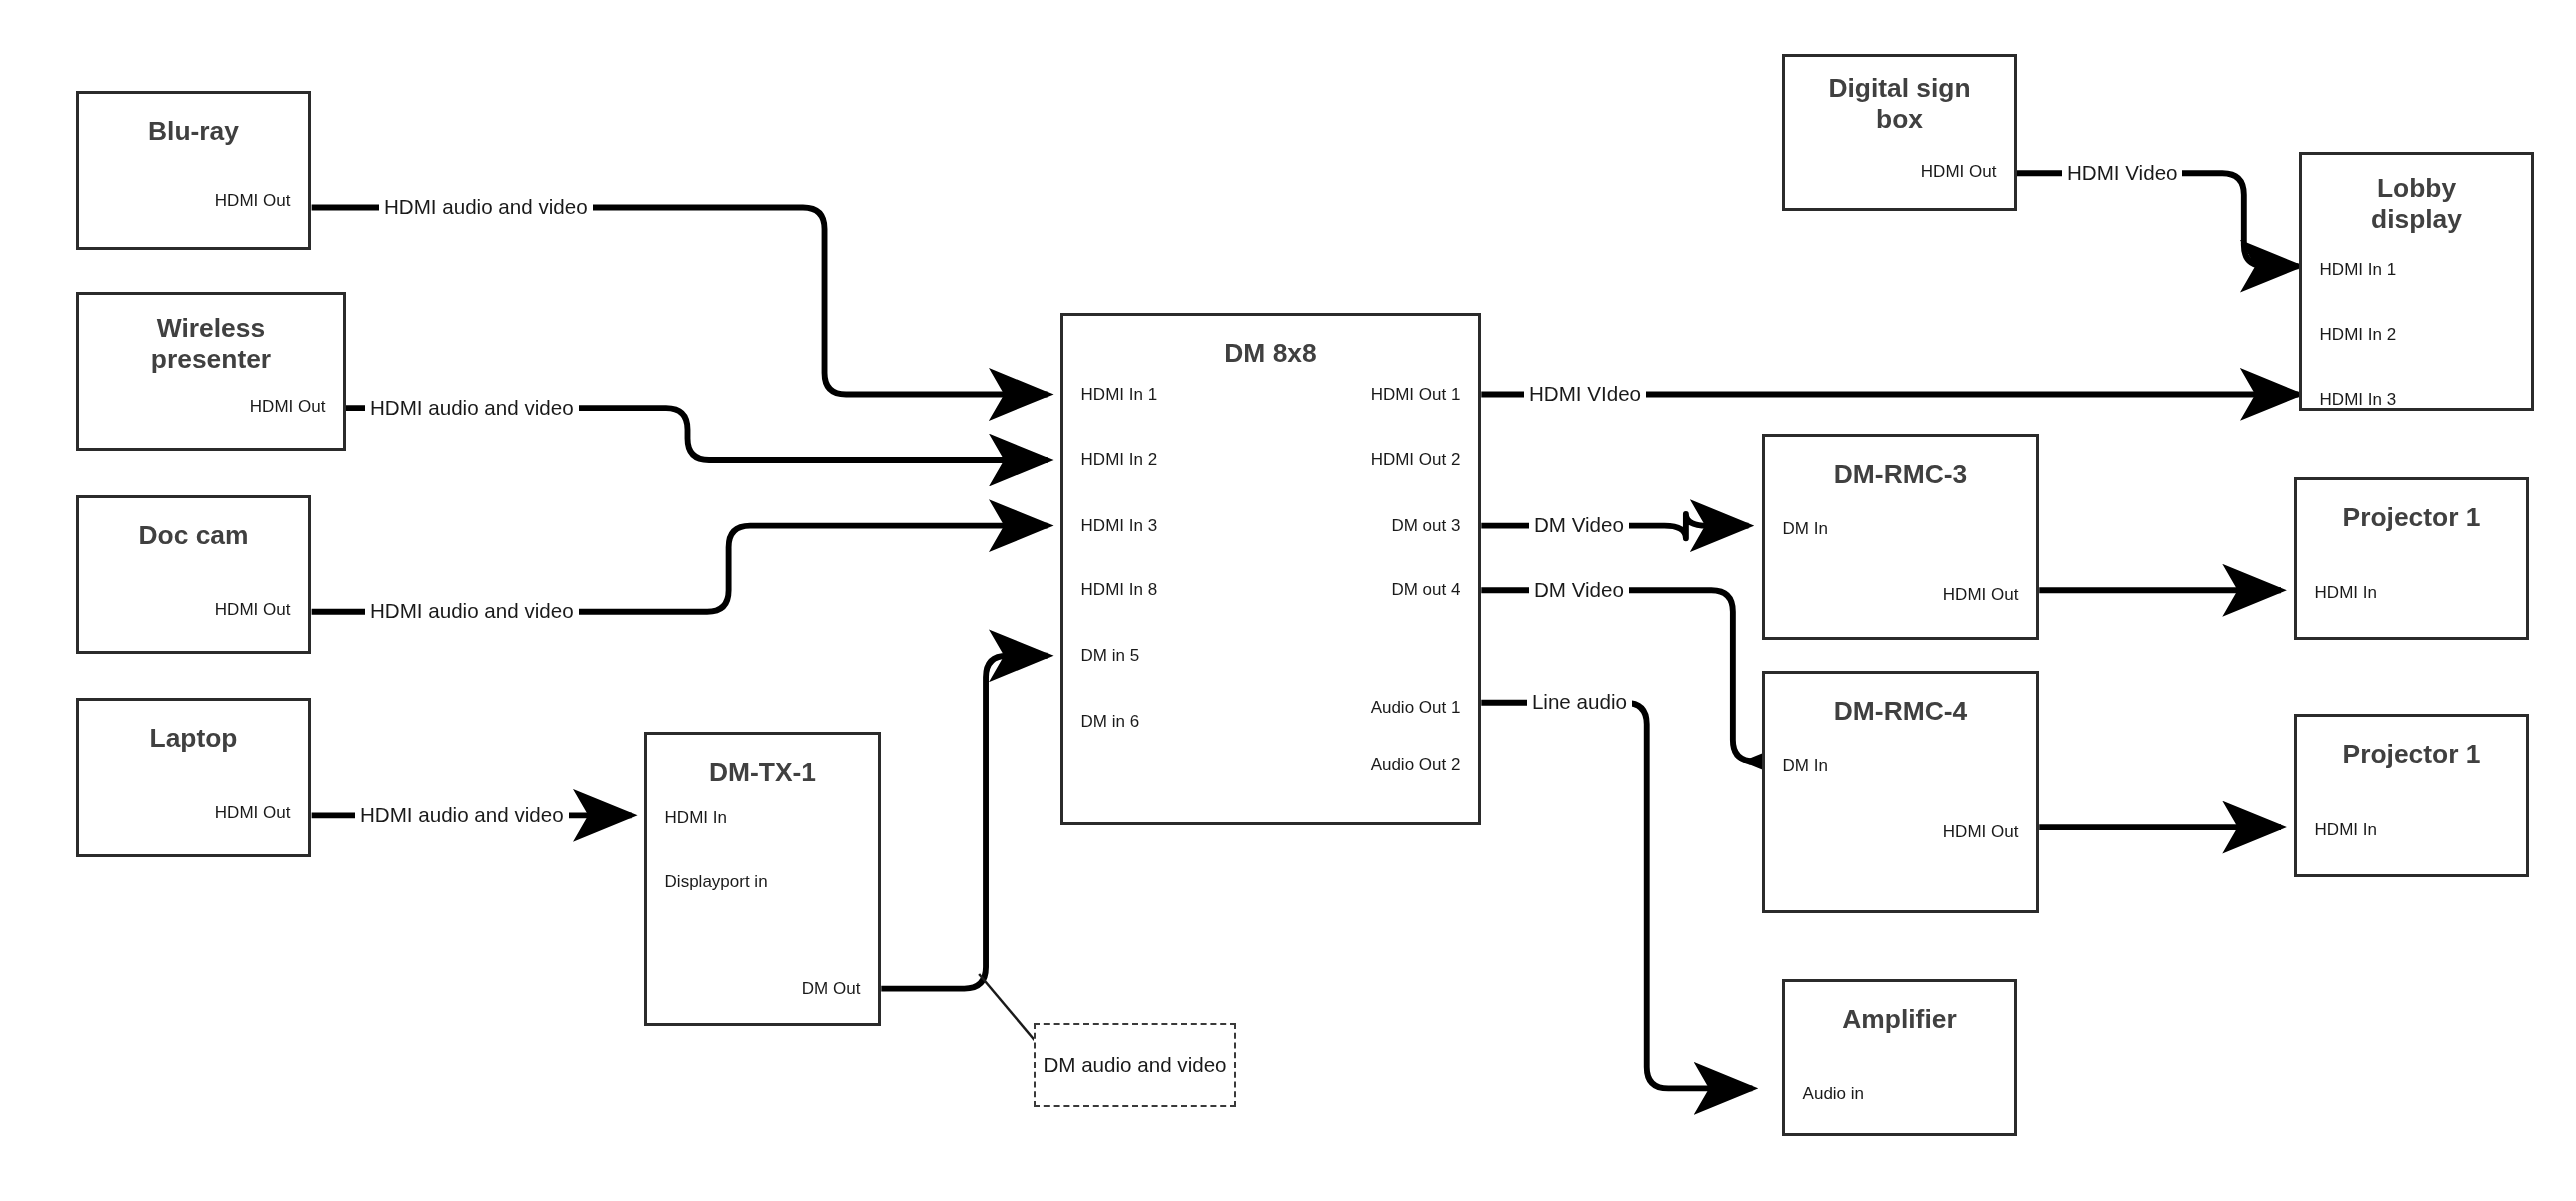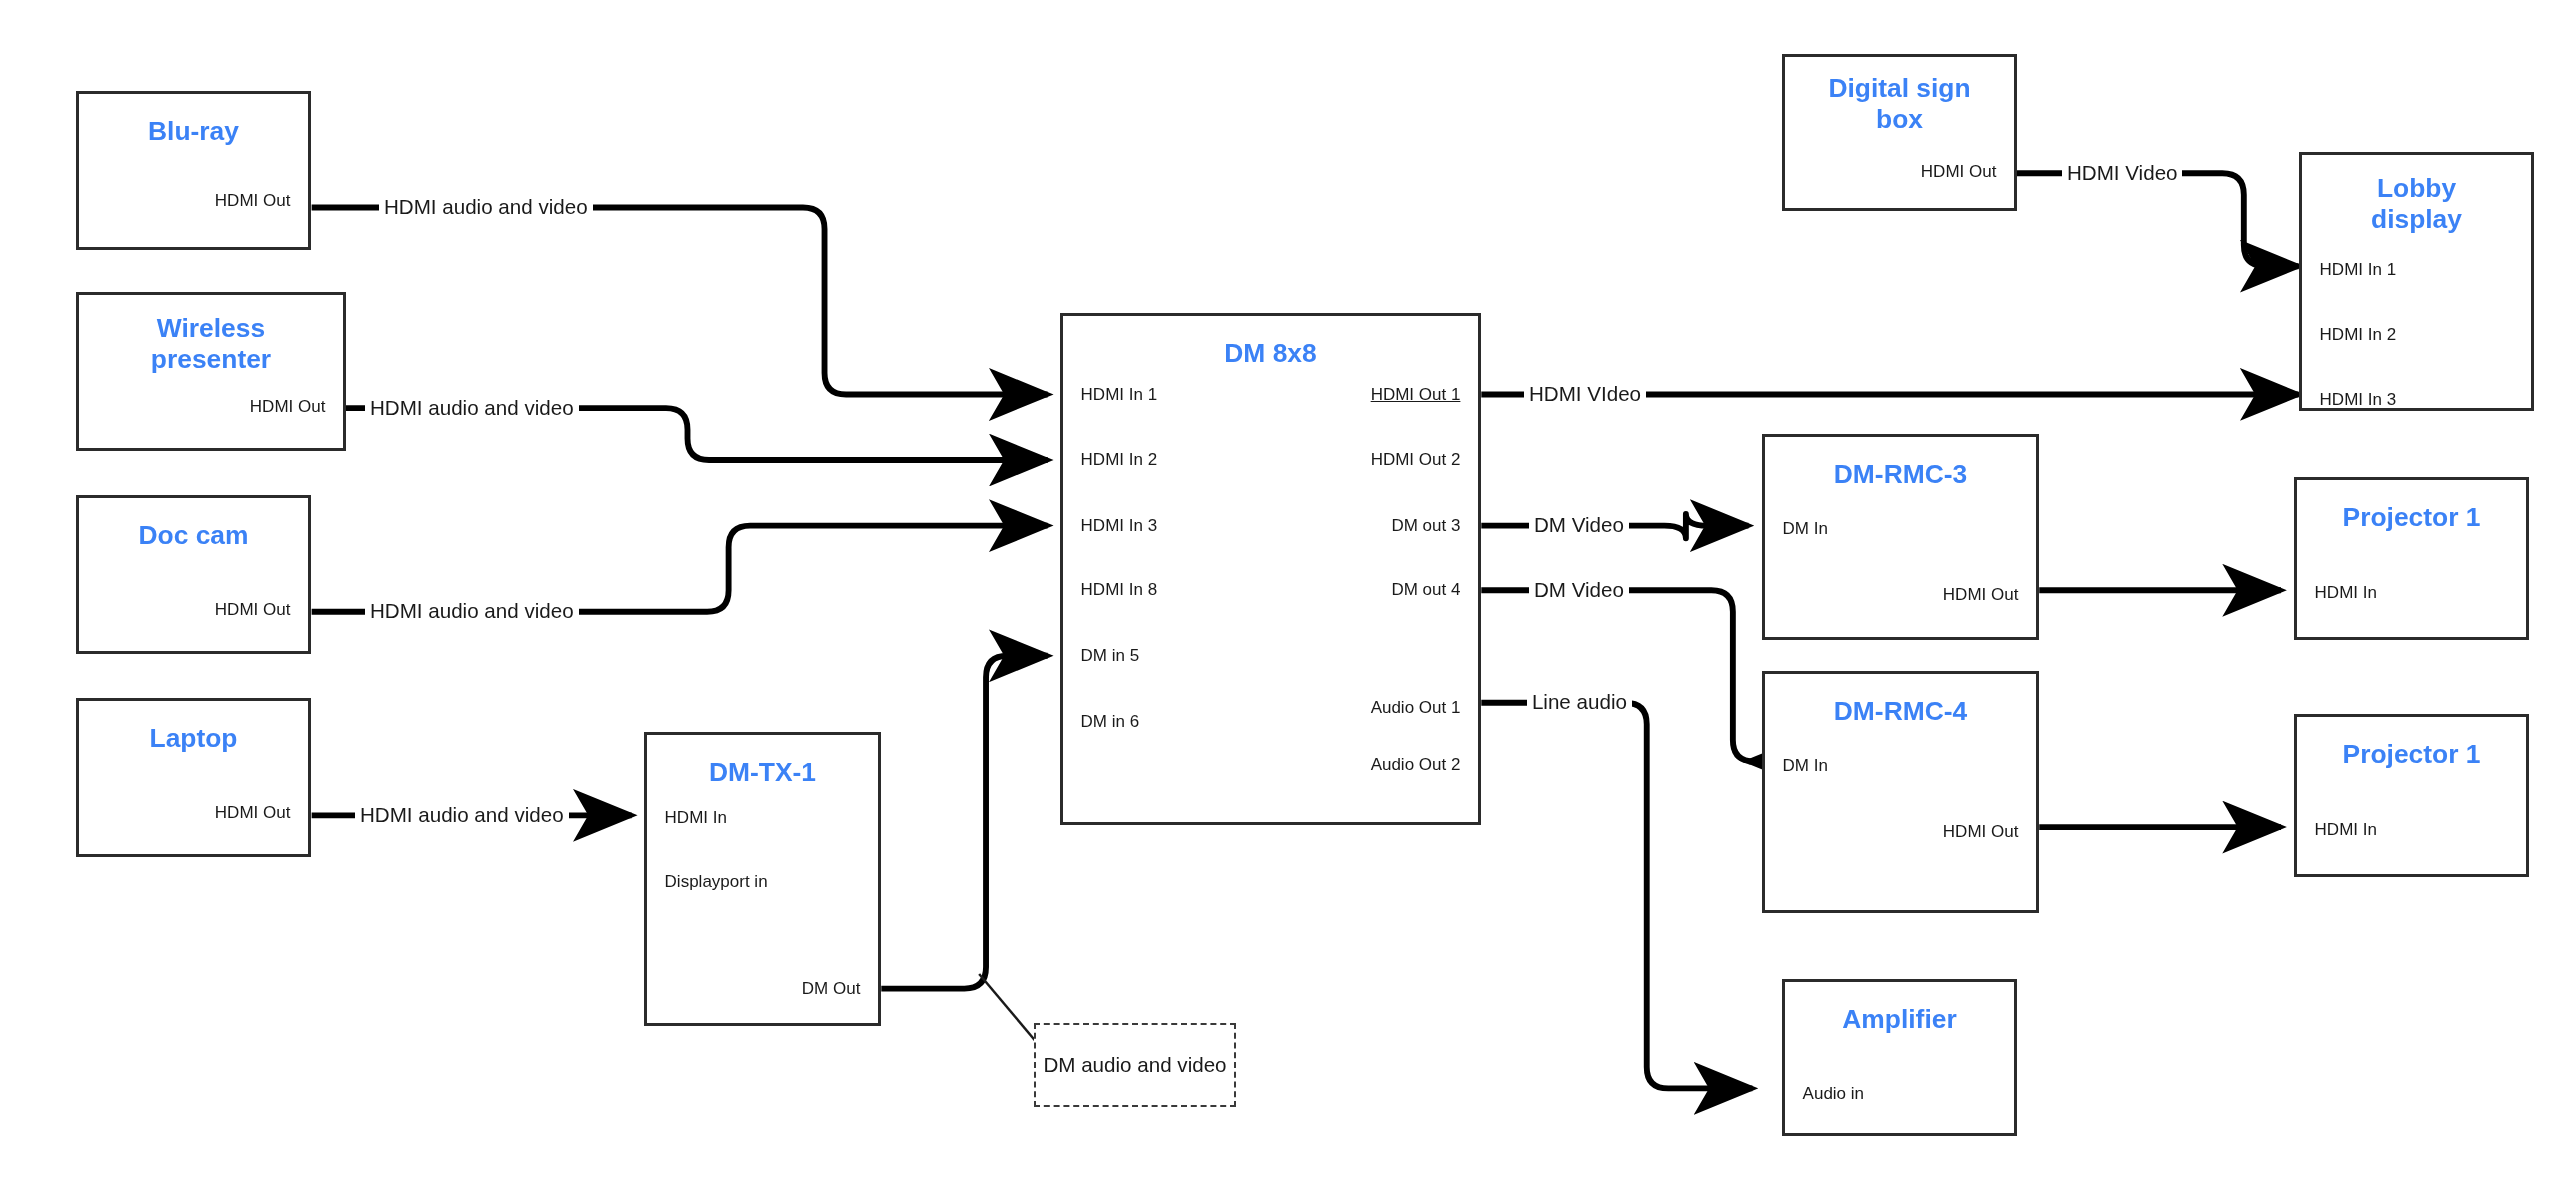--- a/index.html
+++ b/index.html
@@ -32,21 +32,21 @@
     border: 3.9px solid #2b2b2b;
     background: #ffffff;
   }
   .node-title {
     position: absolute;
     left: 0;
     right: 0;
     text-align: center;
     font-weight: bold;
     font-size: 26.4px;
-    color: #3b82f6;
+    color: #404040;
     line-height: 1.18;
   }
   .port {
     position: absolute;
     font-size: 17px;
     color: #1a1a1a;
     white-space: nowrap;
     line-height: 1;
   }
   .port.left  { left: 17.6px;  text-align: left; }
@@ -146,21 +146,21 @@
   <div class="node" style="left:1060px; top:313px; width:421px; height:512px;">
     <div class="node-title" style="top:21.5px;">DM 8x8</div>
 
     <div class="port left" style="top:70px;">HDMI In 1</div>
     <div class="port left" style="top:135px;">HDMI In 2</div>
     <div class="port left" style="top:201px;">HDMI In 3</div>
     <div class="port left" style="top:265px;">HDMI In 8</div>
     <div class="port left" style="top:331px;">DM in 5</div>
     <div class="port left" style="top:397px;">DM in 6</div>
 
-    <div class="port right" style="top:70px;text-decoration:underline;">HDMI Out 1</div>
+    <div class="port right" style="top:70px;">HDMI Out 1</div>
     <div class="port right" style="top:135px;">HDMI Out 2</div>
     <div class="port right" style="top:201px;">DM out 3</div>
     <div class="port right" style="top:265px;">DM out 4</div>
     <div class="port right" style="top:383px;">Audio Out 1</div>
     <div class="port right" style="top:440px;">Audio Out 2</div>
   </div>
 
   <div class="node" style="left:1782px; top:54px; width:235px; height:157px;">
     <div class="node-title" style="top:15.7px;">Digital sign</div>
     <div class="node-title" style="top:47px;">box</div>

